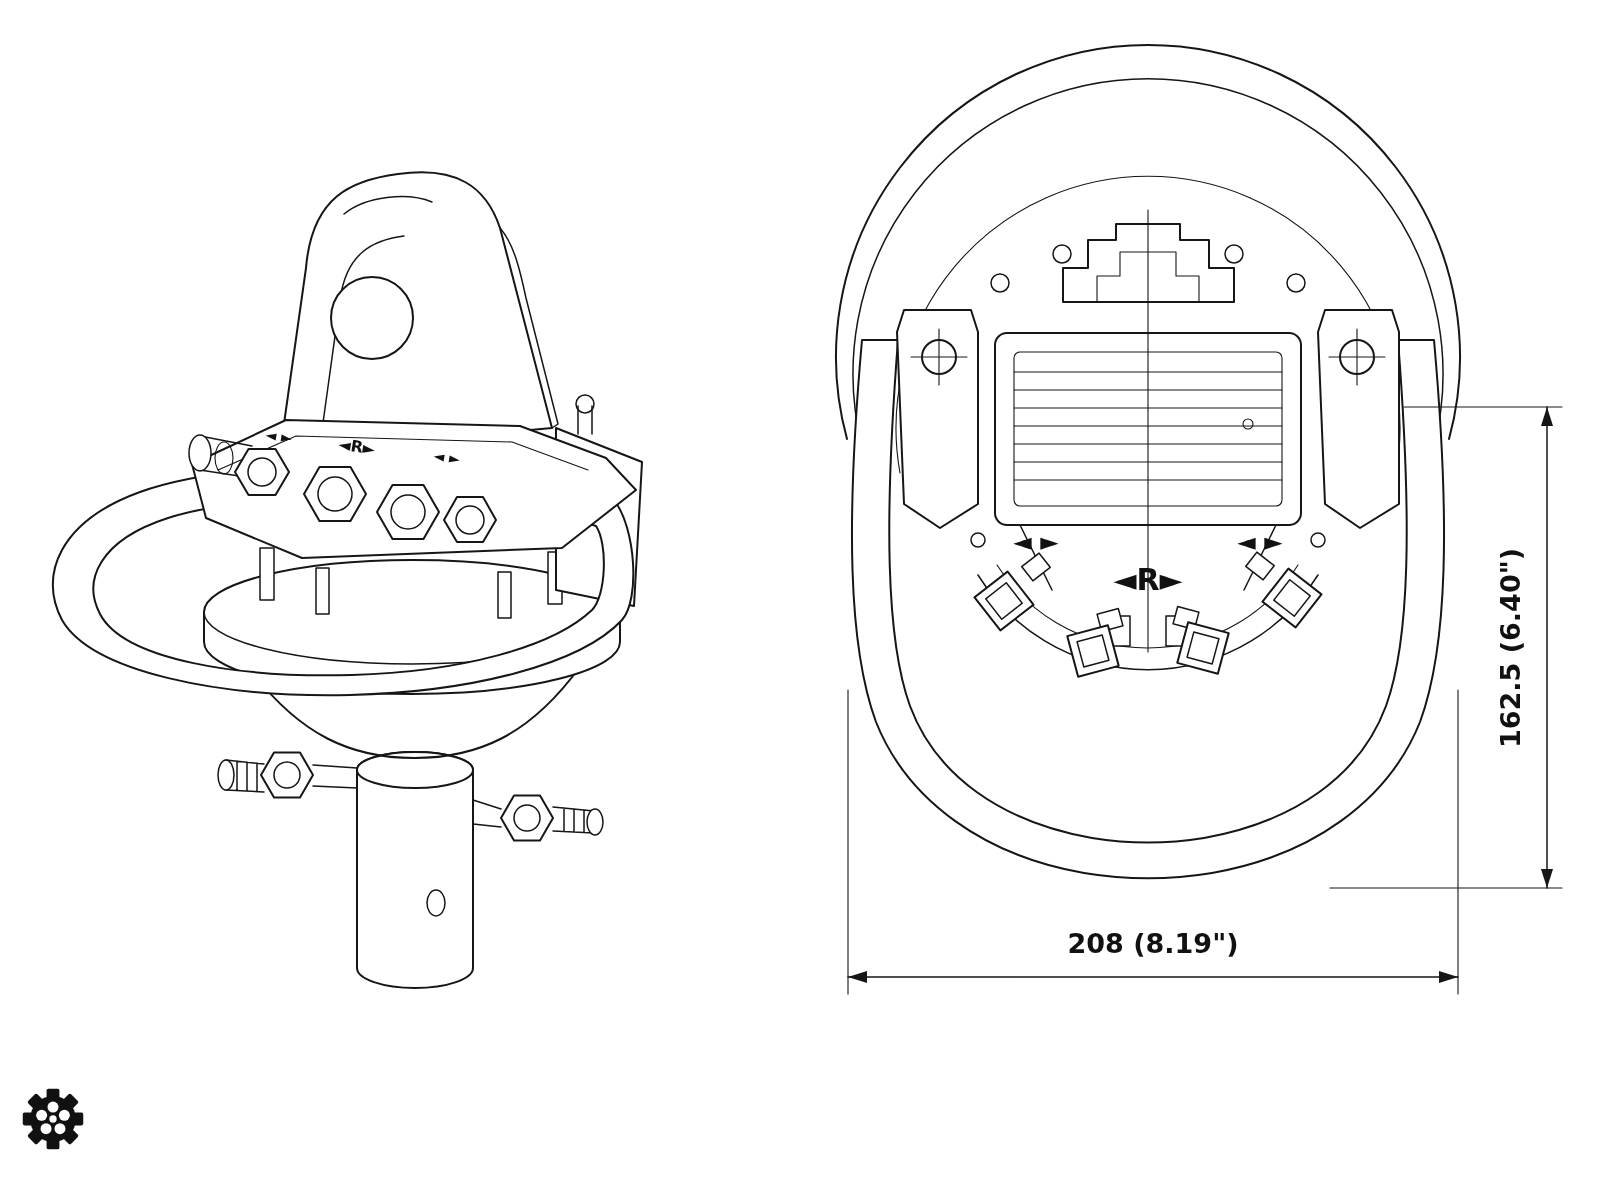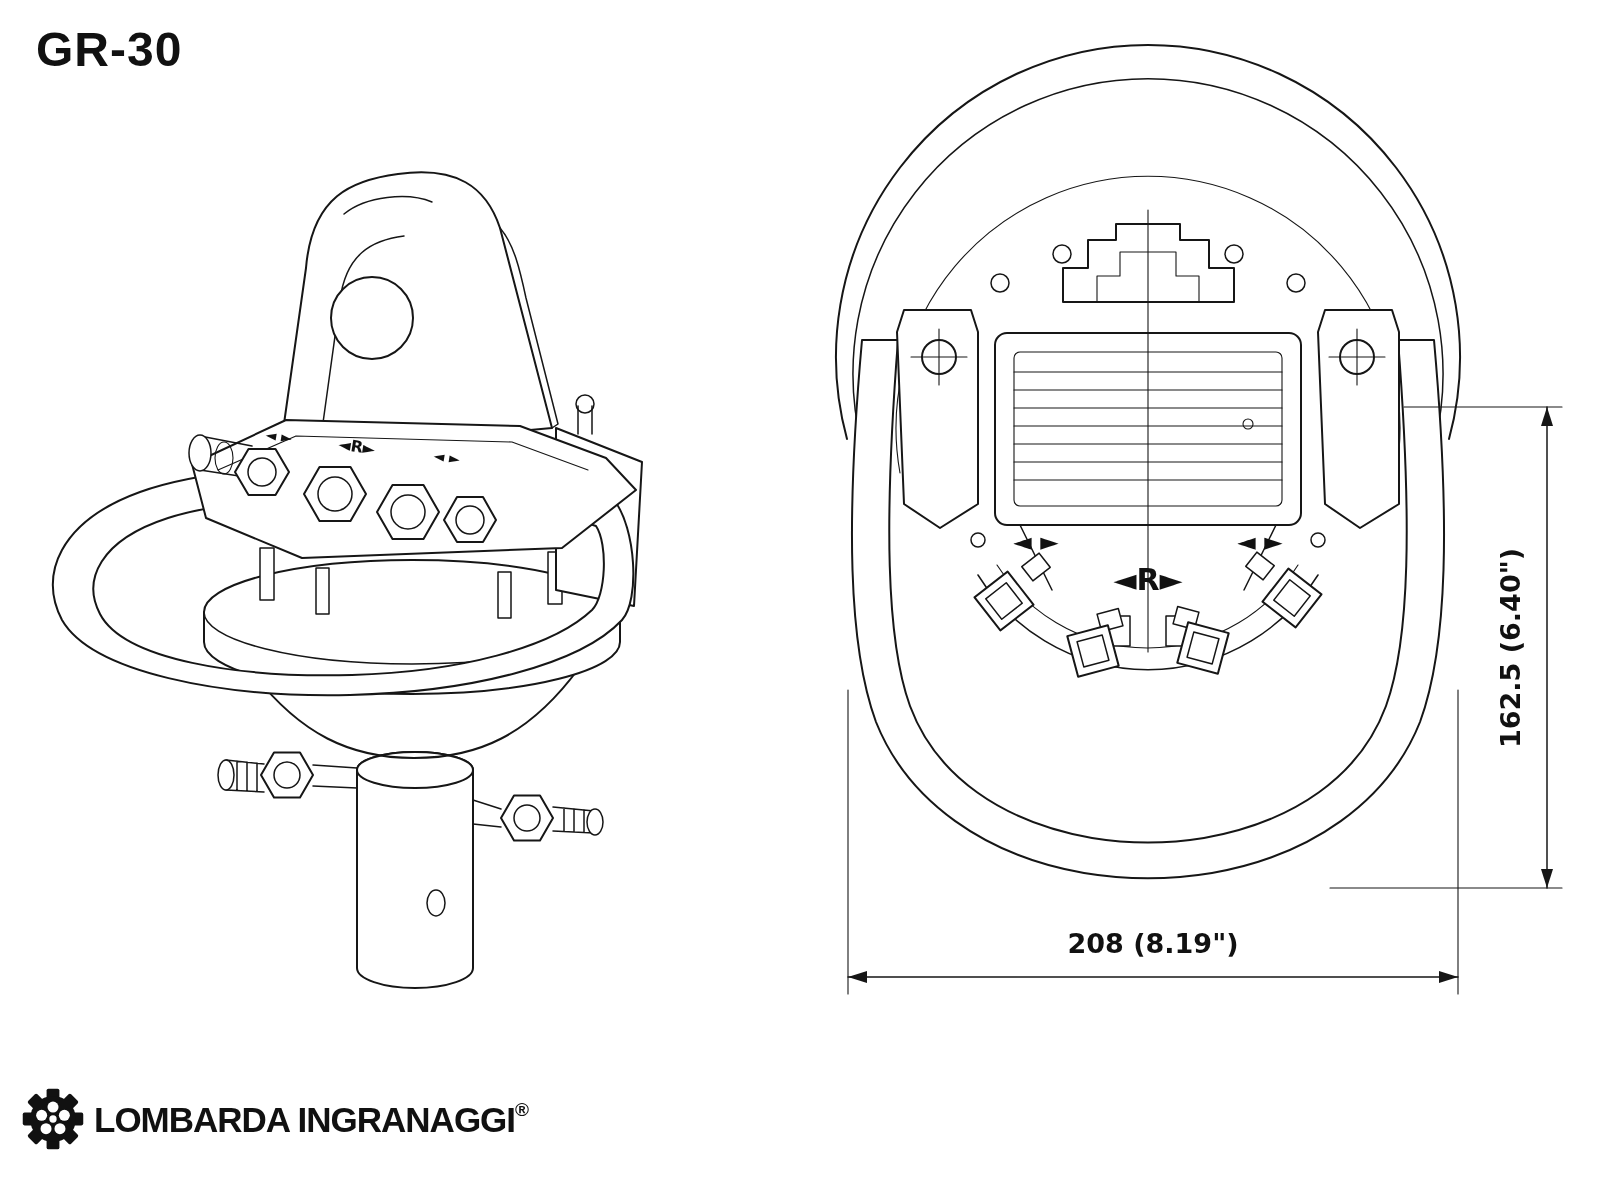--- a/index.html
+++ b/index.html
@@ -14,21 +14,20 @@
   .mid{stroke-width:1.5px;}
   .logo{position:absolute;left:20px;bottom:48px;display:flex;align-items:center;gap:8px;}
   .logo-text{font-size:35px;font-weight:bold;letter-spacing:-1px;white-space:nowrap;}
   .logo-text sup{font-size:19px;vertical-align:16px;letter-spacing:0;}
 </style>
 </head>
 <body>
 
 <div class="page">
 
-  <div class="title">GR-30</div>
 
   <svg class="drawing" width="1600" height="1200" viewBox="0 0 1600 1200">
 
     <g stroke="#161616" stroke-width="2" fill="none" stroke-linecap="round" stroke-linejoin="round">
 
       <path d="M 357 770 L 357 968 A 58 20 0 0 0 473 968 L 473 770 A 58 18 0 0 0 357 770 Z" fill="#fff"></path>
       <ellipse cx="415" cy="770" rx="58" ry="18" fill="#fff"></ellipse>
       <ellipse cx="436" cy="903" rx="9" ry="13" fill="#fff" class="mid"></ellipse>
 
       <path class="mid" d="M 226 760 L 264 764 M 226 790 L 264 792 M 237 761 L 237 790 M 247 762 L 247 791 M 257 763 L 257 791"></path>
@@ -212,16 +211,15 @@
       </g>
       <g fill="#fff">
         <circle cx="0" cy="-13" r="6"></circle>
         <circle cx="12.4" cy="-4" r="6"></circle>
         <circle cx="7.6" cy="10.5" r="6"></circle>
         <circle cx="-7.6" cy="10.5" r="6"></circle>
         <circle cx="-12.4" cy="-4" r="6"></circle>
         <circle cx="0" cy="0" r="4"></circle>
       </g>
     </svg>
-    <div class="logo-text"><span>LOMBARDA INGRANAGGI</span><sup>®</sup></div>
   </div>
 
 </div>
 
 </body></html>

